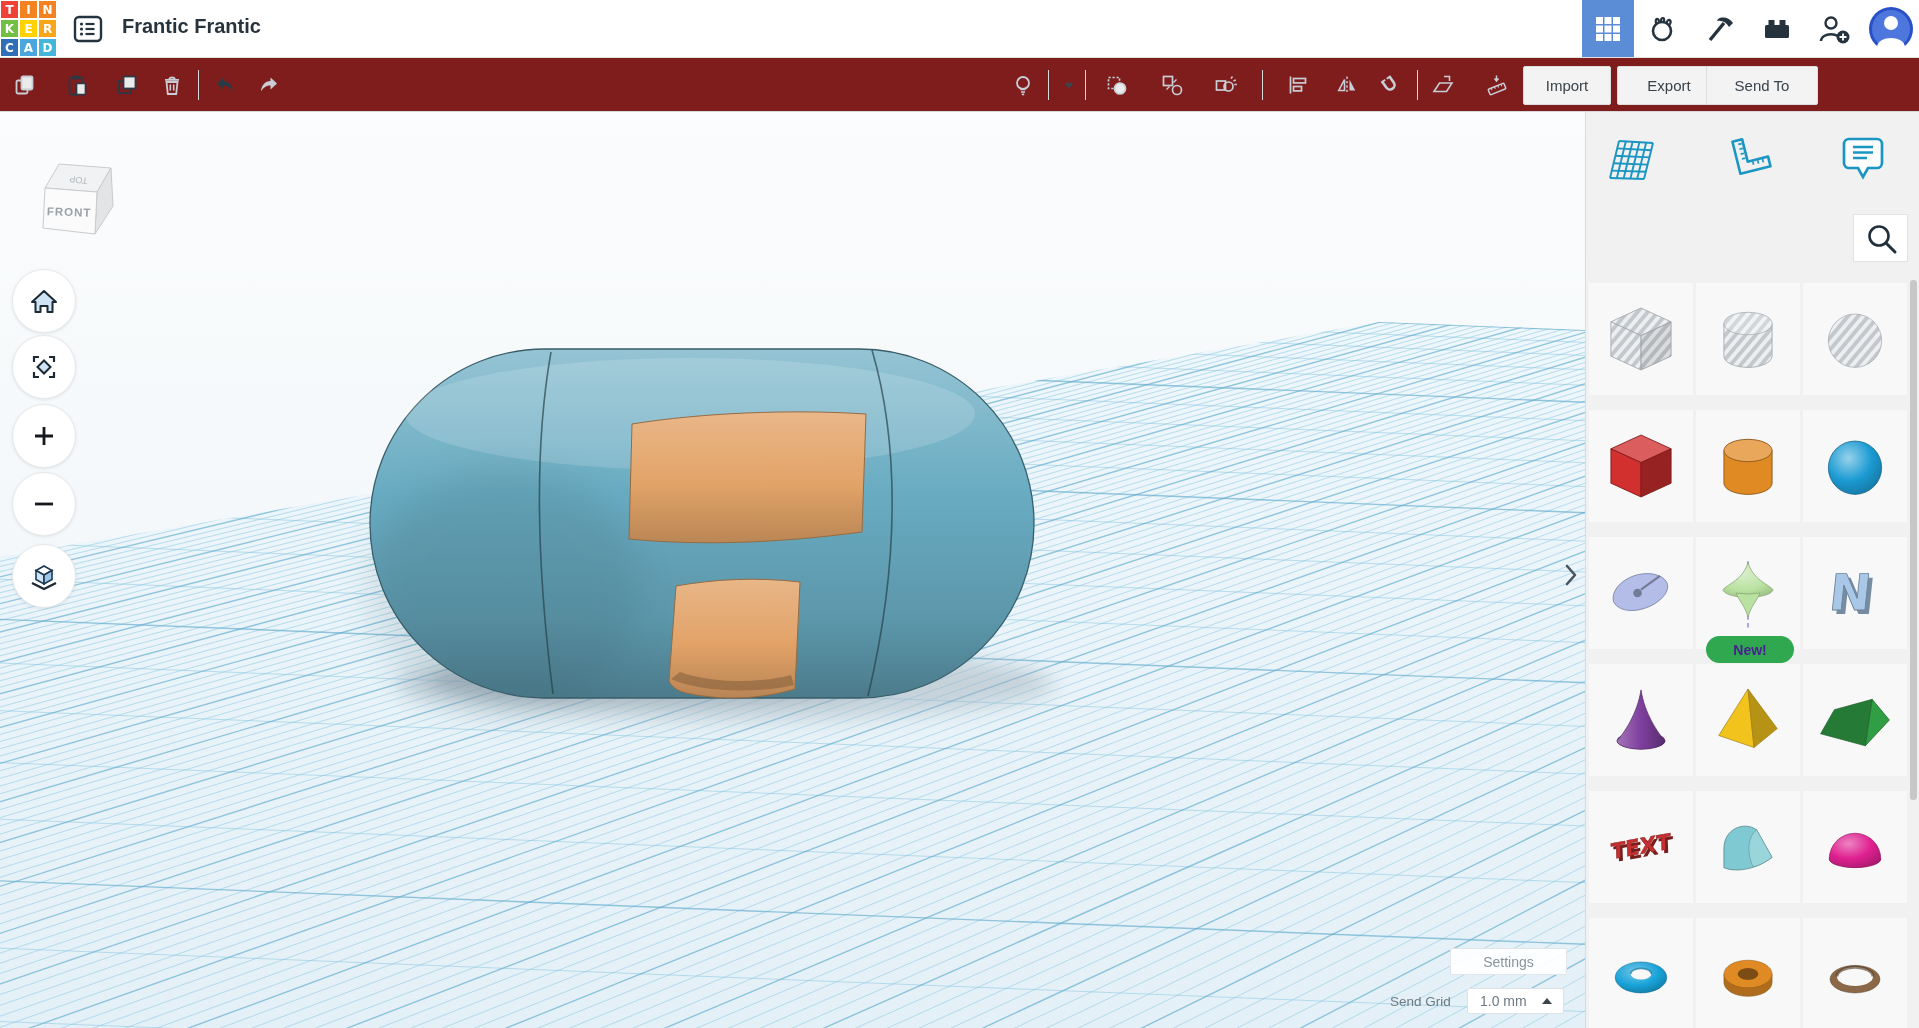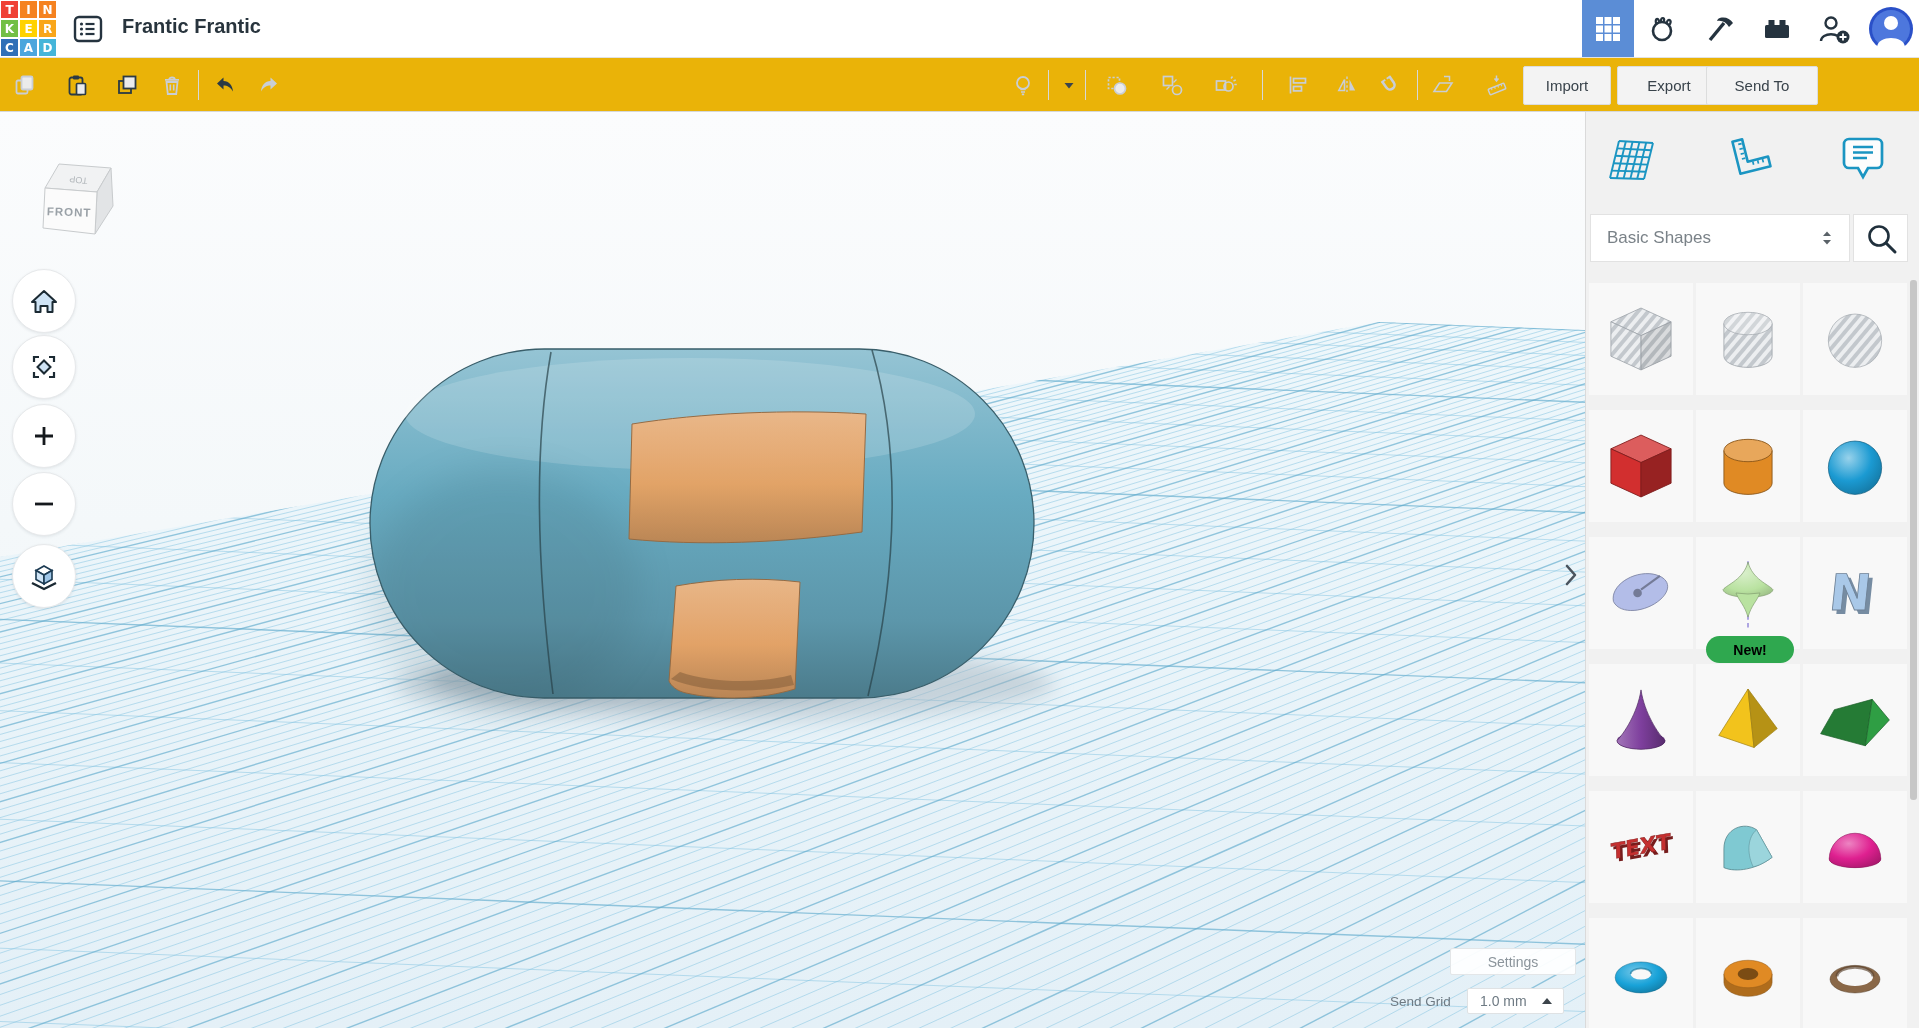--- a/index.html
+++ b/index.html
@@ -12,60 +12,60 @@
     grid-template-columns:repeat(3,1fr);grid-template-rows:repeat(3,1fr);gap:2px;background:#fff;padding:1px;box-sizing:border-box;cursor:pointer;}
   #logo .tile{display:flex;align-items:center;justify-content:center;color:#fff;
     font-weight:bold;font-size:12px;font-family:"DejaVu Sans",sans-serif;}
   #list-icon{position:absolute;left:72px;top:13px;width:32px;height:32px;cursor:pointer;}
   #design-title{position:absolute;left:122px;top:15px;font-size:20px;font-weight:600;color:#28343d;cursor:pointer;}
   #header-right{position:absolute;right:0;top:0;height:57px;display:flex;align-items:stretch;}
   .hdr-tile{width:57px;height:57px;display:flex;align-items:center;justify-content:center;cursor:pointer;}
   .hdr-tile.selected{background:#5b8dd6;width:52px;}
 
   
-  #toolbar{position:absolute;left:0;top:57px;width:1919px;height:55px;background:#eab308;
+  #toolbar{position:absolute;left:0;top:57px;width:1919px;height:55px;background:#7f1d1d;
     border-top:1px solid #e2e2e2;border-bottom:1px solid #d6d8d9;box-sizing:border-box;z-index:25;}
   .tb-icon{position:absolute;top:10px;width:34px;height:34px;display:flex;align-items:center;justify-content:center;cursor:pointer;}
   .tb-sep{position:absolute;top:12px;width:1px;height:30px;background:#d7d8d9;}
   .tb-btn{position:absolute;top:8px;height:39px;background:#f3f3f3;border:1px solid #dcdddd;
     border-radius:2px;display:flex;align-items:center;justify-content:center;
     font-size:15px;color:#39434b;cursor:pointer;box-sizing:border-box;}
 
   
   #canvas{position:absolute;left:0;top:112px;width:1585px;height:916px;overflow:hidden;
     background:linear-gradient(180deg,#fbfcfd 0%,#f4f8fa 45%,#eef4f8 100%);}
   #scene{position:absolute;left:0;top:0;}
   #viewcube{position:absolute;left:33px;top:36px;width:84px;height:110px;cursor:pointer;}
   .circle-btn{position:absolute;left:12px;width:62px;height:62px;border-radius:50%;background:#fff;
     border:1px solid #e7e9eb;box-shadow:0 1px 3px rgba(40,60,70,.10);display:flex;
     align-items:center;justify-content:center;cursor:pointer;}
   #collapse-handle{position:absolute;left:1560px;top:448px;width:22px;height:30px;display:flex;
     align-items:center;justify-content:center;cursor:pointer;}
-  #settings-btn{position:absolute;left:1450px;top:836px;width:126px;height:27px;background:rgba(255,255,255,.9);
+  #settings-btn{position:absolute;left:1450px;top:836px;width:117px;height:27px;background:rgba(255,255,255,.9);
     border:1px solid #e3e6e8;border-radius:2px;display:flex;align-items:center;justify-content:center;
     font-size:14px;color:#8b949b;cursor:pointer;box-sizing:border-box;}
   #snap-label{position:absolute;left:1390px;top:882px;font-size:13.5px;color:#6e7a83;}
   #snap-box{position:absolute;left:1467px;top:876px;width:97px;height:26px;background:#fff;
     border:1px solid #dfe2e4;border-radius:2px;display:flex;align-items:center;cursor:pointer;
     font-size:14px;color:#6e7a83;box-sizing:border-box;padding-left:12px;}
   #snap-box svg{margin-left:14px;}
 
   
   #panel{position:absolute;left:1585px;top:112px;width:334px;height:916px;background:#f1f1f1;
     border-left:1px solid #dadada;box-sizing:border-box;overflow:hidden;}
   .panel-tool{position:absolute;top:16px;width:64px;height:64px;display:flex;align-items:center;justify-content:center;cursor:pointer;}
   #category-select{position:absolute;left:4px;top:102px;width:260px;height:48px;background:#fff;
     border:1px solid #e2e2e2;display:flex;align-items:center;justify-content:space-between;
     padding:0 12px 0 16px;box-sizing:border-box;font-size:17px;color:#7a8288;cursor:pointer;}
   #search-btn{position:absolute;left:267px;top:102px;width:55px;height:48px;background:#fff;
     border:1px solid #e2e2e2;display:flex;align-items:center;justify-content:center;cursor:pointer;box-sizing:border-box;}
   .shape-cell{position:absolute;width:104px;height:112px;background:#f8f8f8;display:flex;
     align-items:center;justify-content:center;cursor:pointer;}
   #new-badge{position:absolute;left:120px;top:524px;width:88px;height:27px;border-radius:14px;
-    display:flex;align-items:center;justify-content:center;color:#000000;font-size:14px;font-weight:bold;z-index:5;}
+    display:flex;align-items:center;justify-content:center;color:#4c1d95;font-size:14px;font-weight:bold;z-index:5;}
   #panel-scrollbar{position:absolute;left:324px;top:0;width:7px;height:916px;}
   #panel-scroll-thumb{position:absolute;left:0;top:168px;width:7px;height:520px;background:#c7c7c7;border-radius:3px;}
 </style>
 </head>
 <body>
 
 <div id="app">
 
   <div id="header">
     <div id="logo">
@@ -645,27 +645,20 @@
             </g>
           </svg>
         </div>
         <div class="panel-tool" style="left: 245px;">
           <svg width="52" height="56" viewBox="0 0 52 56" fill="none" stroke="#1b95c2">
             <path d="M12,7 h28 a5,5 0 0 1 5,5 v19 a5,5 0 0 1 -5,5 h-9 l-5,9 -5,-9 h-9 a5,5 0 0 1 -5,-5 v-19 a5,5 0 0 1 5,-5 z" stroke-width="2.7" fill="#fdfdfd"></path>
             <path d="M16,15 h20 M16,20.5 h20 M16,26 h14" stroke-width="2.3"></path>
           </svg>
         </div>
       </div>
-    <div id="category-select">
-      <span>Basic Shapes</span>
-      <svg width="20" height="22" viewBox="0 0 20 22">
-        <path d="M6,9 L10,4.5 L14,9 Z" fill="#5a6268"></path>
-          <path d="M6,13 L10,17.5 L14,13 Z" fill="#5a6268"></path>
-      </svg>
-    </div>
     <div id="search-btn">
       <svg width="44" height="44" viewBox="0 0 44 44">
         <circle cx="20" cy="20" r="9.5" fill="none" stroke="#20303c" stroke-width="2.6"></circle>
         <path d="M27,27 L36,36" stroke="#20303c" stroke-width="3" stroke-linecap="round"></path>
       </svg>
     </div>
     <div id="shape-grid">
         <div class="shape-cell" style="left: 3px; top: 171px;">
           <svg width="86" height="92" viewBox="0 0 100 100">
             <defs>

